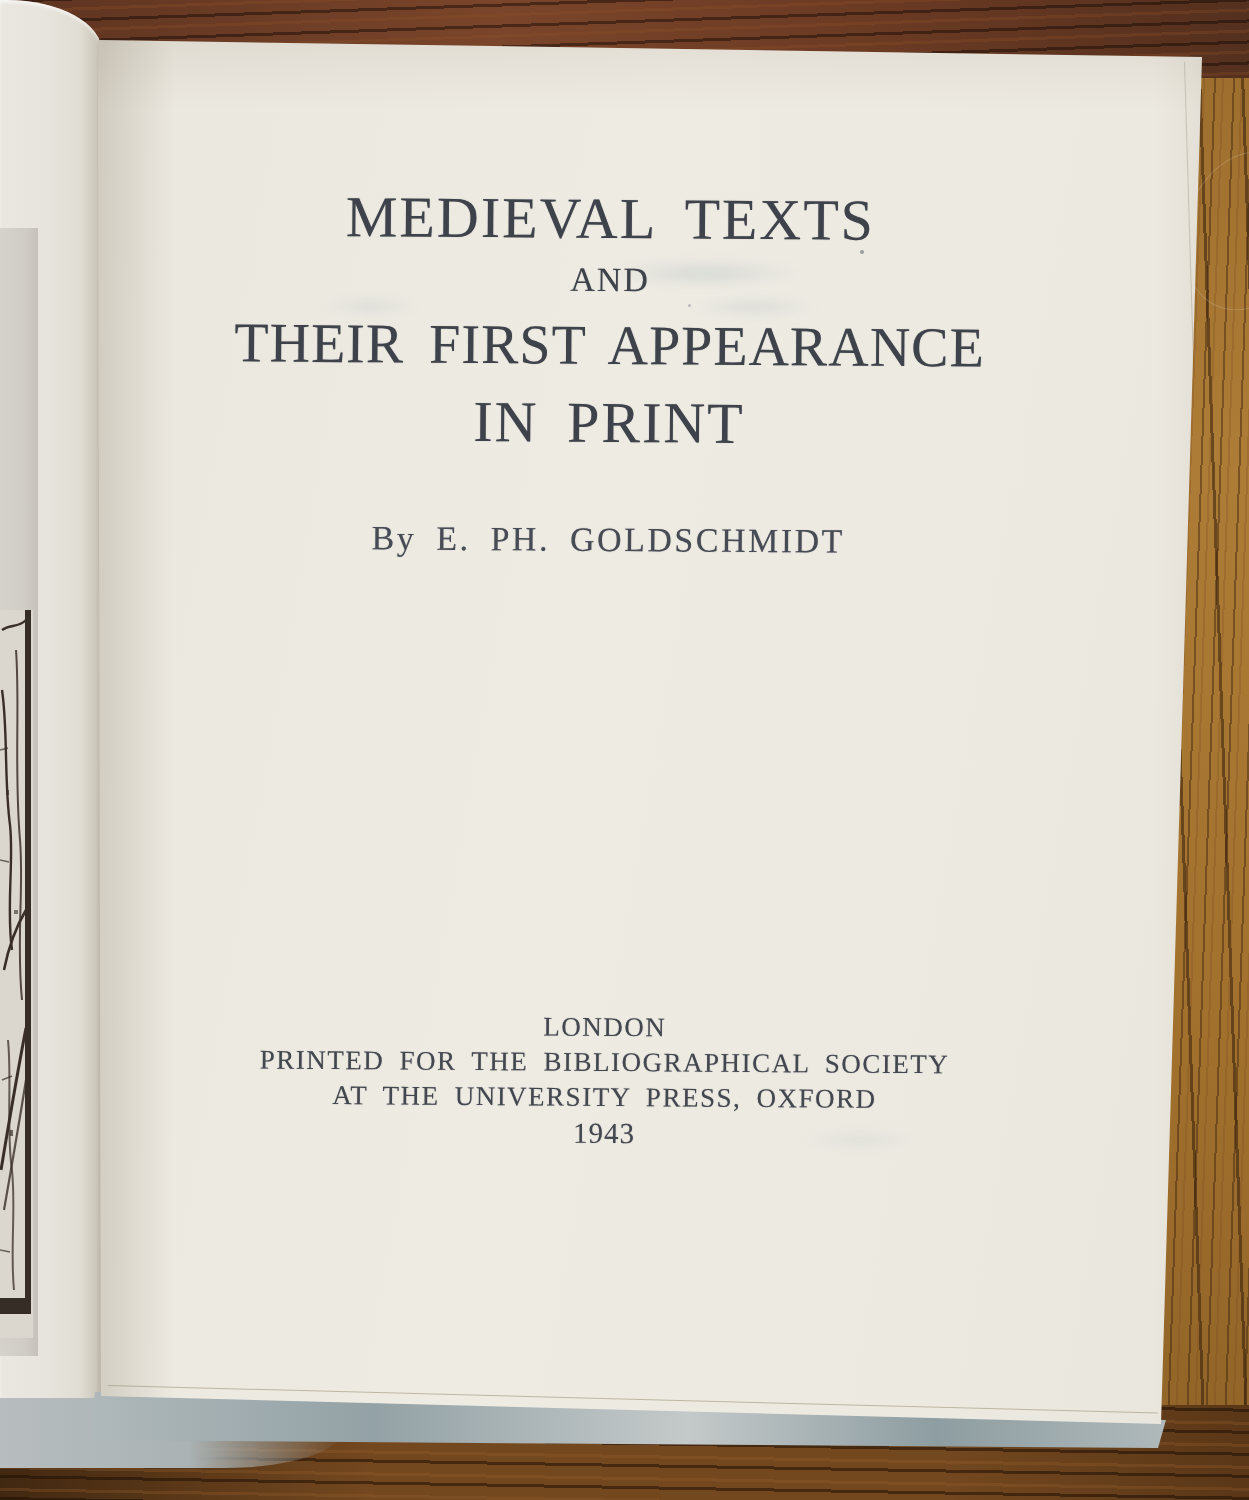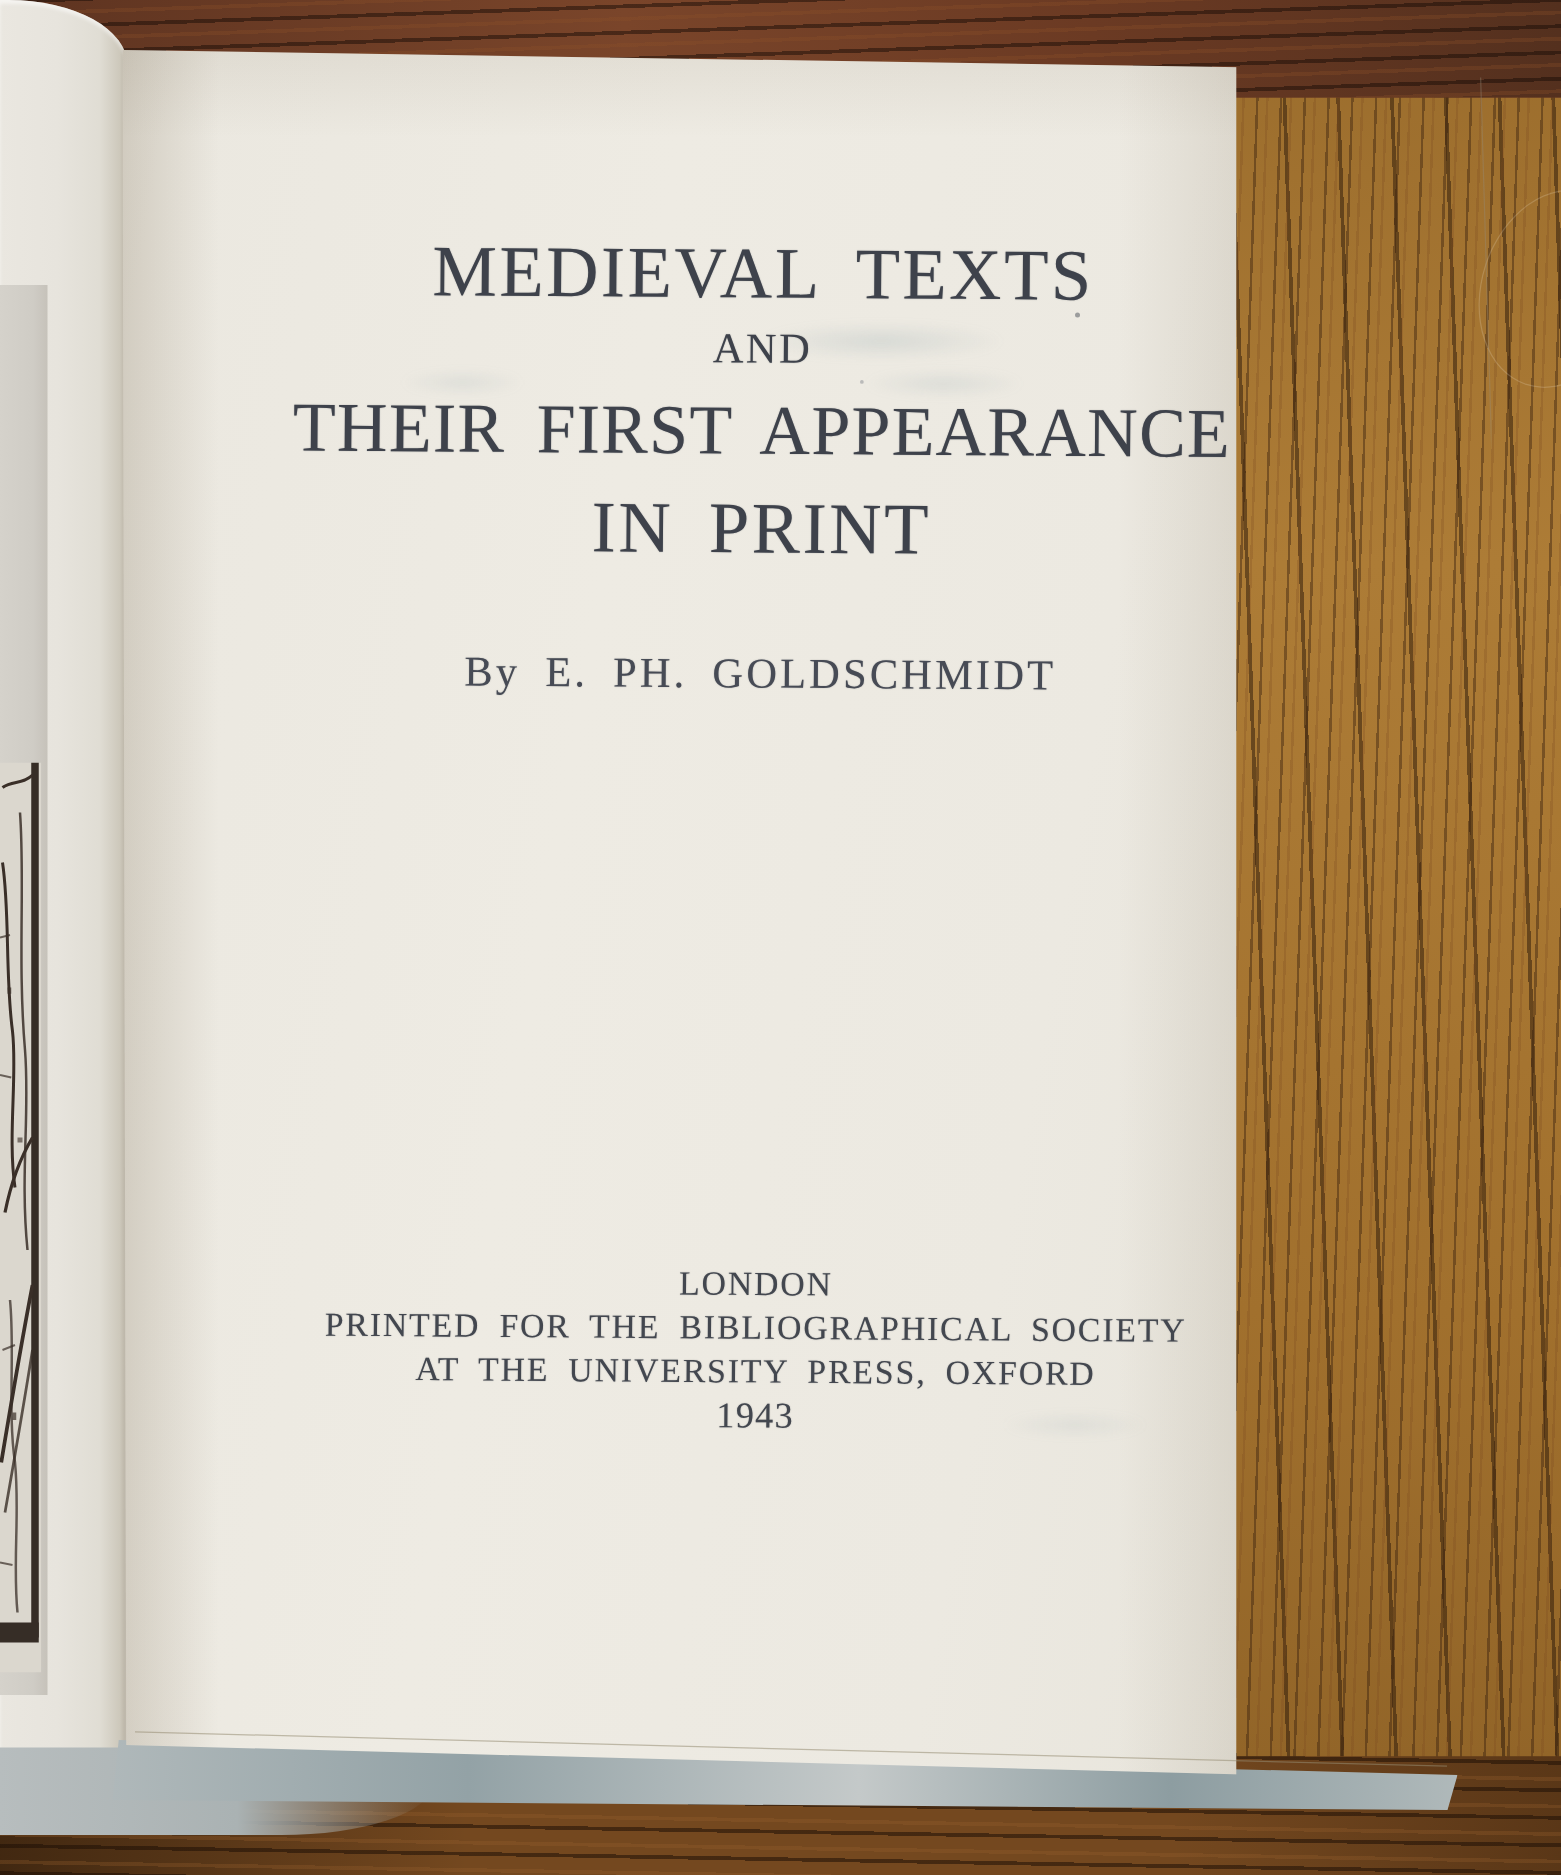--- a/index.html
+++ b/index.html
@@ -45,21 +45,21 @@
     position:absolute;left:0;top:1398px;width:345px;height:70px;
     background:linear-gradient(to right,#b7bdbe,#aab2b3 55%, rgba(170,178,179,0));
     border-bottom-right-radius:120px 40px;
   }
   .deckle{
     position:absolute;left:0;top:0;width:1249px;height:1500px;
     clip-path:polygon(95px 1392px, 1166px 1420px, 1158px 1448px, 90px 1440px);
     background:linear-gradient(to right,#b8bfc0,#93a2a6 30%,#c4c9c9 55%,#8d9da1 75%,#bcc3c3);
   }
   .main-page{
-    position:absolute;left:0;top:0;width:989px;height:1500px;
+    position:absolute;left:0;top:0;width:1249px;height:1500px;
     clip-path:polygon(98px 40px, 1202px 57px, 1161px 1424px, 101px 1396px);
     background-image:
       linear-gradient(to right, rgba(120,105,80,.22) 98px, rgba(120,105,80,0) 175px),
       linear-gradient(to left, rgba(125,110,85,.14) 0, rgba(125,110,85,0) 95px),
       linear-gradient(to bottom, rgba(120,105,80,.10) 40px, rgba(120,105,80,0) 110px),
       linear-gradient(100deg, #e6e3db 0%, #ebe8e0 12%, #eeebe3 45%, #ece9e1 78%, #e8e5dc 100%);
   }
   .crease-bottom{
     position:absolute;left:108px;top:1385px;width:1050px;height:1px;
     background:rgba(150,140,115,.55);transform:rotate(1.5deg);transform-origin:left center;

